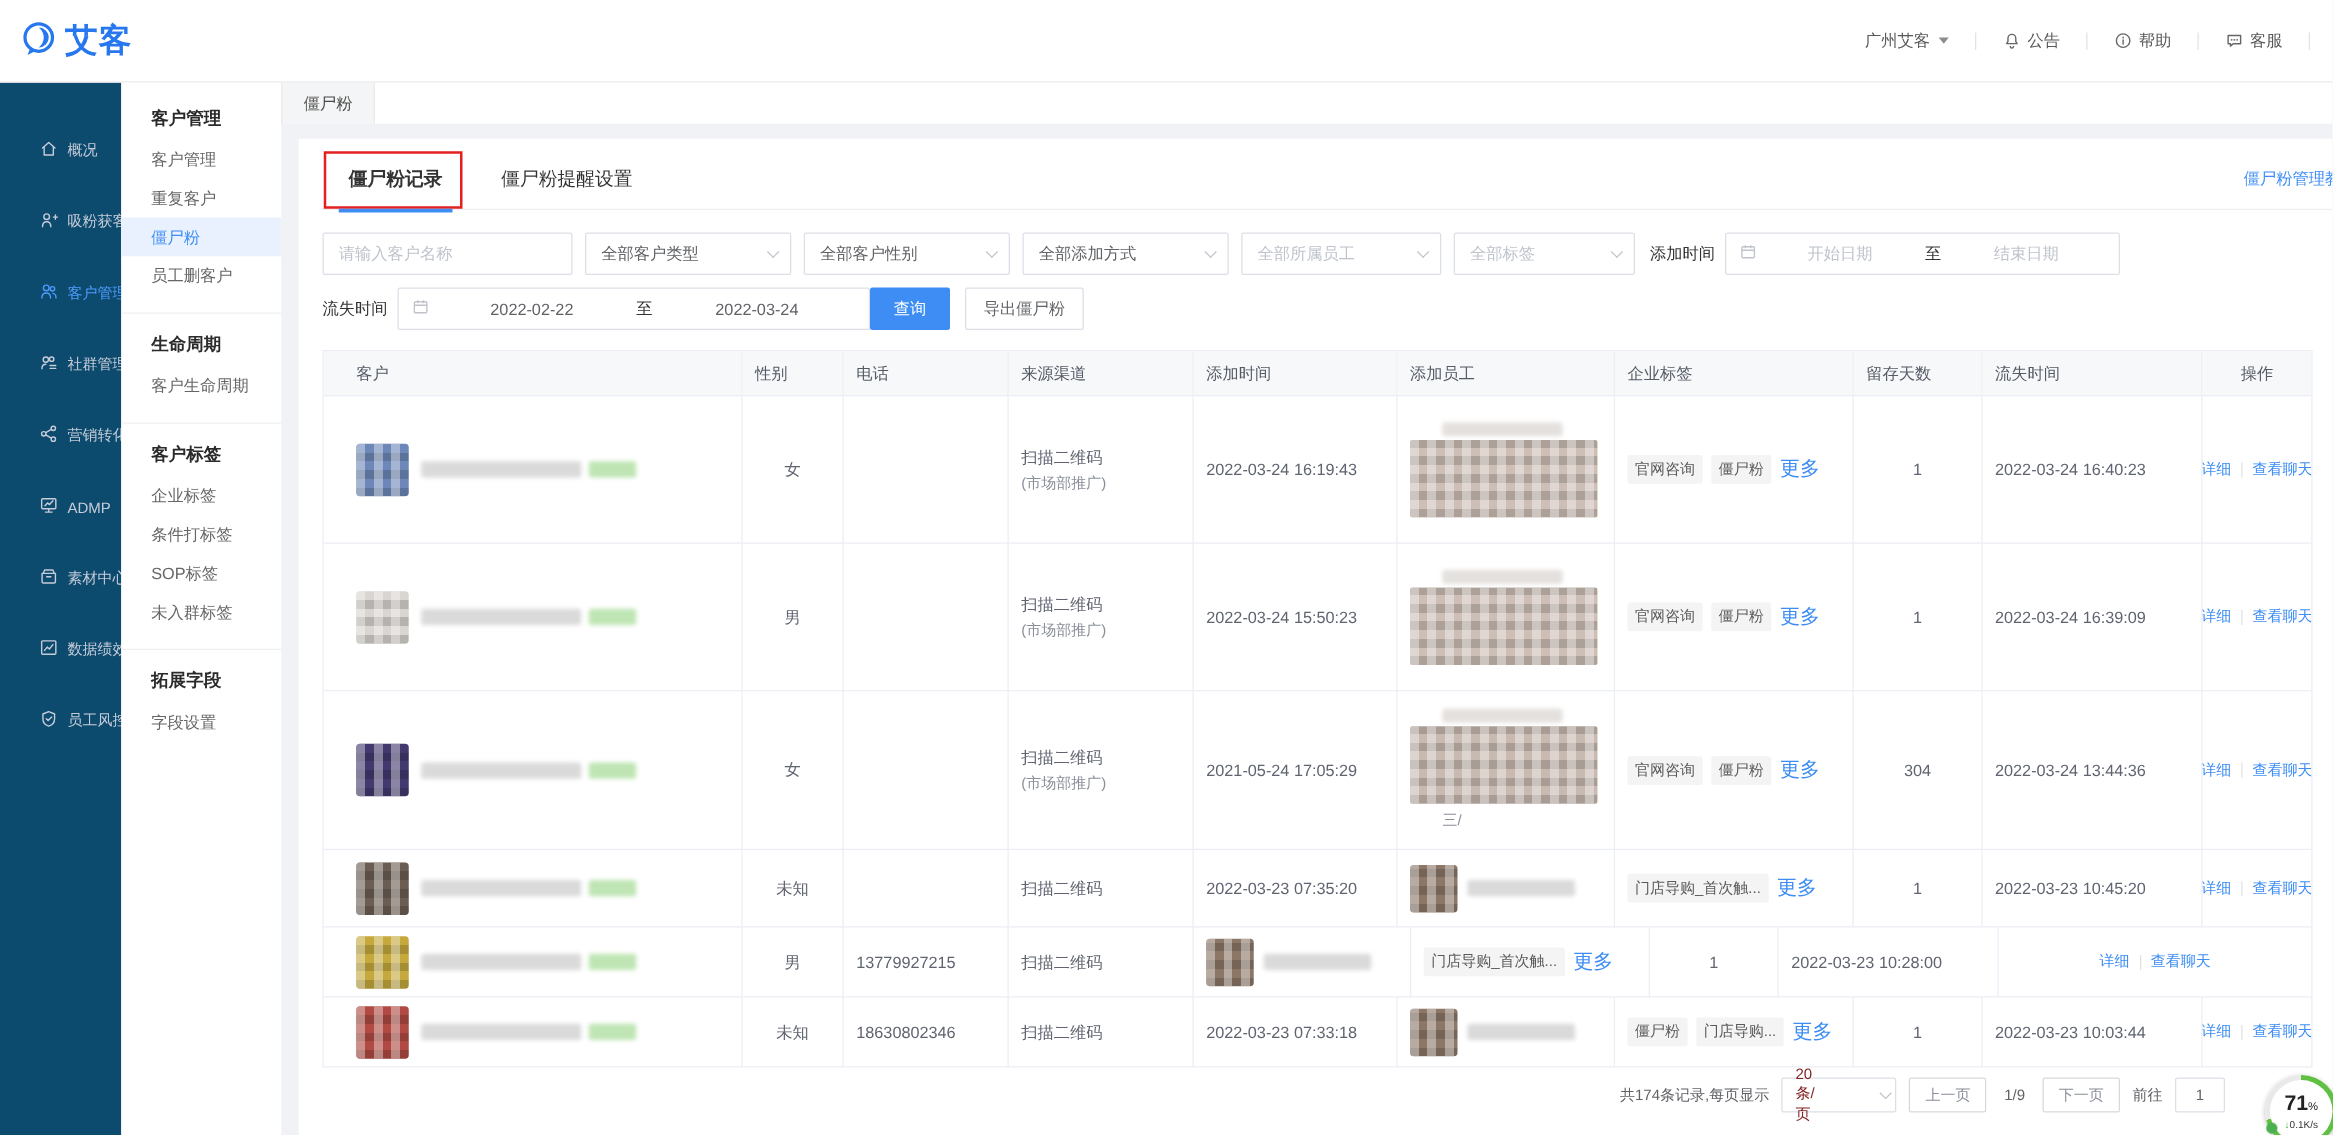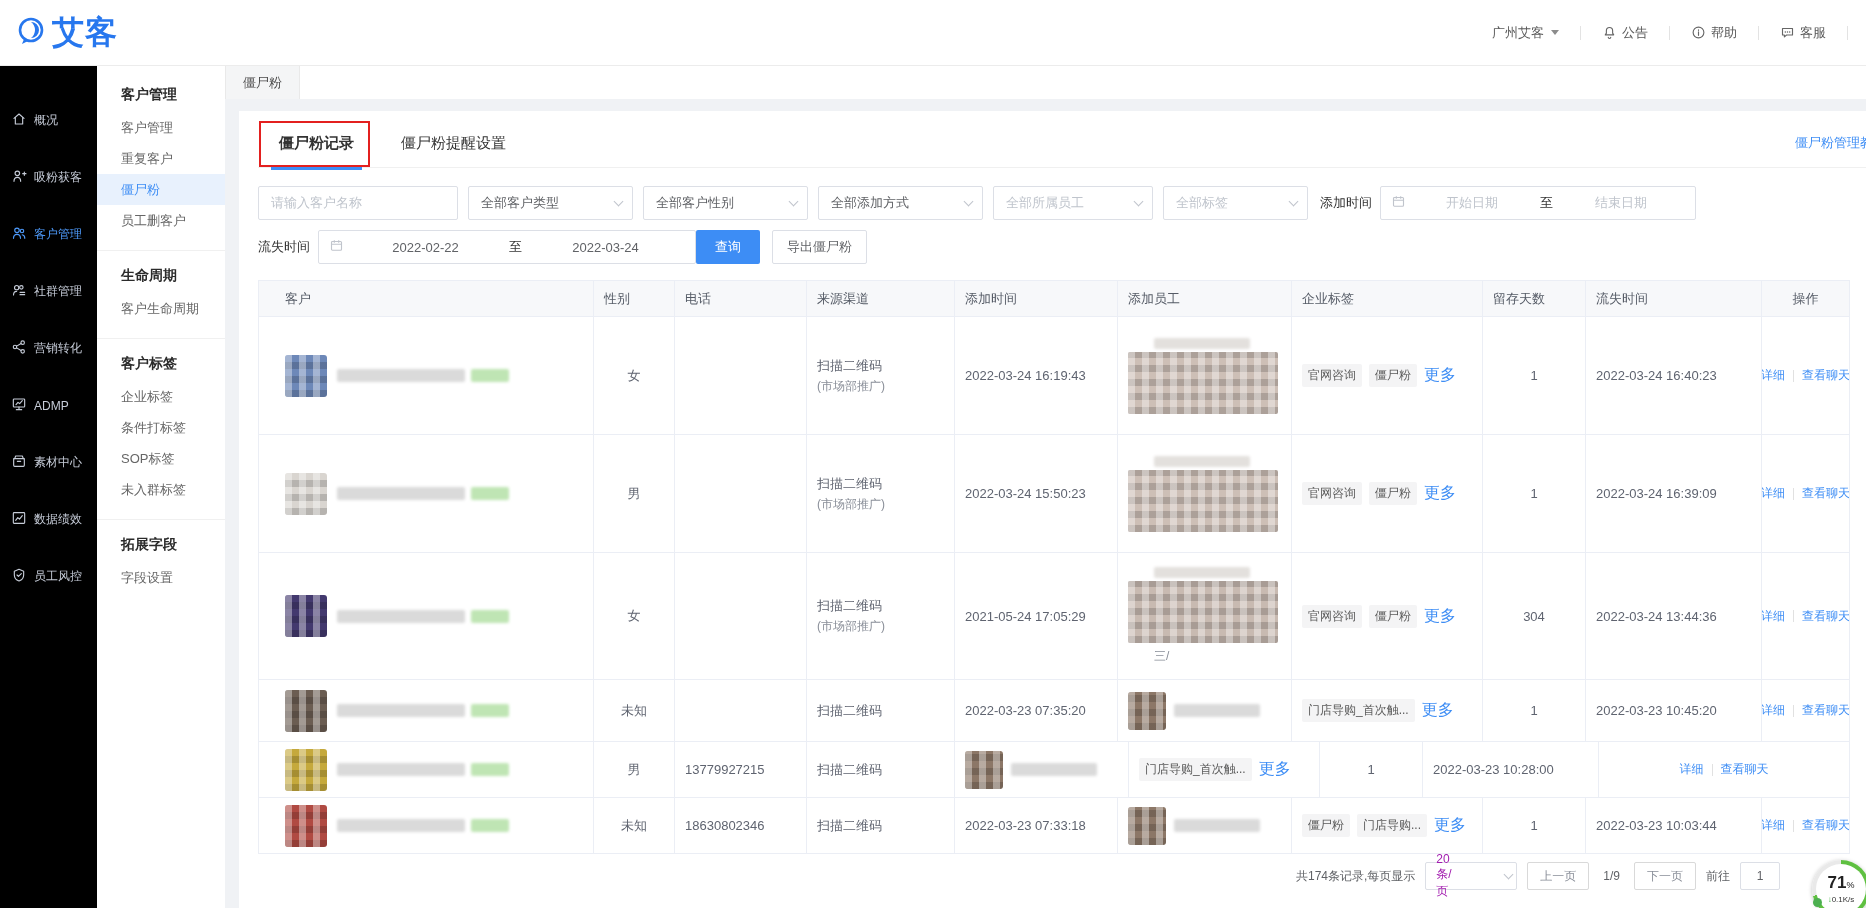--- a/index.html
+++ b/index.html
@@ -2,32 +2,32 @@
 <html><head>
 <meta charset="utf-8">
 <style>
   * { box-sizing: border-box; margin: 0; padding: 0; }
   html,body { width:1866px; height:908px; overflow:hidden; }
   body { font-family:"Liberation Sans","DejaVu Sans",sans-serif; font-size:12px; background:#f0f2f5; color:#333; }
 
   
   .hdr { height:66px; background:#fff; border-bottom:1px solid #ececec; display:flex; align-items:center; padding:0 18px 0 16px; position:relative; z-index:5; }
   .brand { display:flex; align-items:center; gap:6px; }
-  .brand-txt { font-size:32px; font-weight:bold; color:#2777ee; letter-spacing:1px; }
+  .brand-txt { font-size:26px; font-weight:bold; color:#2777ee; letter-spacing:1px; }
   .hdr-right { margin-left:auto; display:flex; align-items:center; color:#595959; font-size:13px; }
   .hdr-item { display:flex; align-items:center; gap:5px; padding:0 21px; cursor:pointer; white-space:nowrap; }
   .hdr-sep { width:1px; height:14px; background:#e3e3e3; }
   .caret-down { width:0; height:0; border:4px solid transparent; border-top:5px solid #8c8c8c; margin-top:4px; margin-left:2px; }
   .hdr-item svg { display:block; }
 
   
   .main { display:flex; height:842px; }
 
   
-  .snav { width:97px; background:#000000; flex:none; padding-top:26px; }
+  .snav { width:97px; background:#0c4a6e; flex:none; padding-top:26px;padding-left:20px; }
   .snav-item { height:57px; display:flex; align-items:center; gap:7px; padding-left:11px; color:#c6ccd8; font-size:12px; cursor:pointer; white-space:nowrap; }
   .snav-item svg { flex:none; }
   .snav-item.active { color:#4e9bfc; }
 
   
   .submenu { width:128px; background:#fff; flex:none; padding-top:20px; overflow:hidden; }
   .sm-title { font-size:14px; font-weight:bold; color:#2b2b2b; padding-left:24px; margin-bottom:8px; }
   .sm-item { height:31px; line-height:31px; padding-left:24px; color:#666; font-size:13px; cursor:pointer; white-space:nowrap; }
   .sm-item.active { background:#e8f1fd; color:#3d8df5; }
   .sm-div { height:1px; background:#f0f0f0; margin:14px 0 16px 0; }
@@ -111,21 +111,21 @@
   .tagwrap { display:flex; align-items:center; flex-wrap:nowrap;text-align:center; }
   .tag { background:#f4f4f5; color:#5a5a5a; font-size:12px; padding:3px 6px; border-radius:2px; margin-right:7px; white-space:nowrap; }
   .more-link { color:#3d8df5; font-size:16px; cursor:pointer; white-space:nowrap; }
 
   .acts { display:flex; align-items:center; font-size:12px; }
   .act-link { color:#3d8df5; cursor:pointer; white-space:nowrap; }
   .act-sep { width:1px; height:12px; background:#e1e1e1; margin:0 8px; }
 
   
   .pager { display:flex; align-items:center; justify-content:flex-end; padding:8px 86px 0 0; color:#606266; font-size:12px; gap:10px; }
-  .pg-size { height:28px; width:92px; border:1px solid #dcdfe6; border-radius:2px; display:flex; align-items:center; justify-content:space-between; padding:0 8px 0 10px; cursor:pointer; color:#a21caf;gap:45px; }
+  .pg-size { height:28px; width:92px; border:1px solid #dcdfe6; border-radius:2px; display:flex; align-items:center; justify-content:space-between; padding:0 8px 0 10px; cursor:pointer; color:#7f1d1d;gap:45px; }
   .pg-btn { height:28px; padding:0 12px; border:1px solid #d9d9d9; border-radius:2px; display:flex; align-items:center; color:#8a8f99; cursor:pointer; background:#fff; font-family:inherit; font-size:12px; }
   .pg-cur { padding:0 4px; color:#606266; }
   .pg-input { width:40px; height:28px; border:1px solid #dcdfe6; border-radius:2px; text-align:center; color:#606266; font-size:12px; font-family:inherit; }
 
   
   .netball { position:fixed; right:-4px; bottom:-10px; width:58px; height:58px; border-radius:50%;
      background:conic-gradient(#5fc041 0deg 256deg, #e9e9e9 256deg 360deg); box-shadow:0 1px 4px rgba(0,0,0,.25); cursor:pointer; z-index:10; }
   .netball-in { position:absolute; inset:4px; background:#fff; border-radius:50%; display:flex; flex-direction:column; align-items:center; justify-content:center; }
   .nb-pct { font-size:17px; font-weight:bold; color:#222; line-height:17px; }
   .nb-pct small { font-size:9px; font-weight:normal; }

